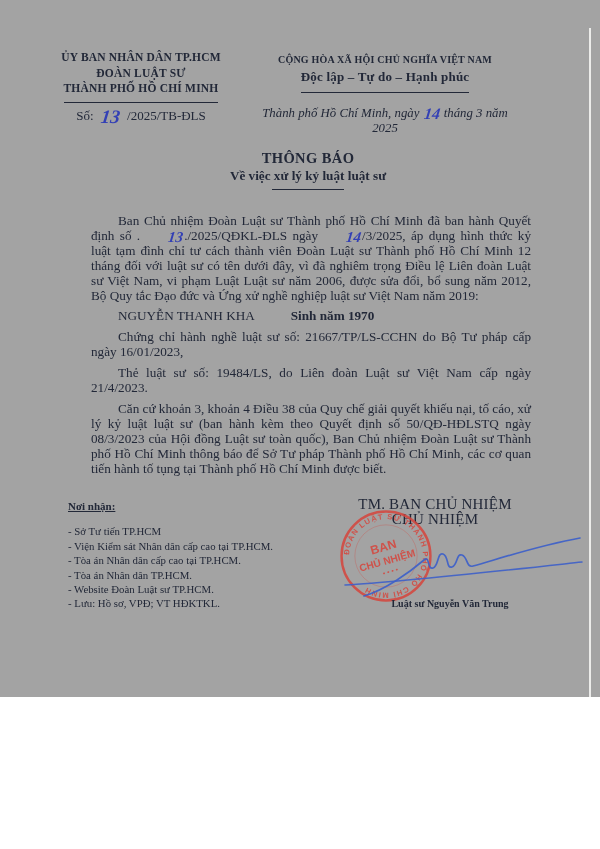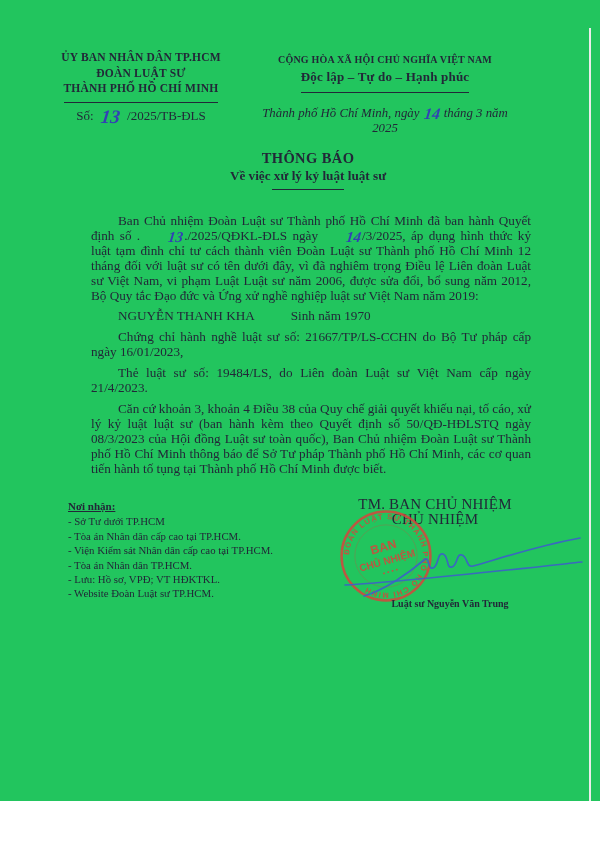--- a/index.html
+++ b/index.html
@@ -1,18 +1,18 @@
 <!DOCTYPE html>
 <html><head>
 <meta charset="utf-8">
 <style>
   html,body { margin:0; padding:0; background:#ffffff; }
   .page {
-    position:relative; width:600px; height:801px; overflow:hidden;
-    background:#22c55e;
+    position:relative; width:600px; height:697px; overflow:hidden;
+    background:#a3a3a3;
     font-family:"Liberation Serif","DejaVu Serif",serif;
     color:#222838;
   }
   .scan-edge { position:absolute; top:28px; right:9px; width:2px; height:790px; background:#ececе8; background:#ececea; }
 
   
   .hdr-left  { position:absolute; left:38px;  top:50px; width:206px; text-align:center; }
   .hdr-right { position:absolute; left:252px; top:52px; width:266px; text-align:center; }
   .hdr-line  { font-weight:bold; font-size:11.5px; line-height:15.5px; letter-spacing:.2px; }
   .hdr-right .hdr-line1 { font-size:10px; line-height:16px; }
@@ -31,25 +31,25 @@
   .title { position:absolute; left:8px; top:150px; width:600px; text-align:center; }
   .title-main { font-weight:bold; font-size:14.5px; line-height:17px; letter-spacing:.4px; }
   .title-sub  { font-weight:bold; font-size:13.2px; line-height:17px; }
   .title-rule { width:72px; height:0; border-top:1.3px solid #222838; margin:5px auto 0; }
 
   
   .body { position:absolute; left:91px; top:214px; width:440px; font-size:13.2px; line-height:14.9px; text-align:justify; }
   .body p { margin:0; text-indent:27px; }
   .body p + p { margin-top:6px; }
   .name-line { text-align:left; }
-  .birth { margin-left:36px; }
+  .birth { margin-left:36px;font-weight:bold; }
 
   
   .recipients { position:absolute; left:68px; top:499px; width:245px; font-size:10.8px; line-height:14.4px; }
-  .recipients .label { font-weight:bold; font-size:11px; text-decoration:underline; margin-bottom:1px; }
+  .recipients .label { font-weight:bold; font-size:11px; text-decoration:underline; margin-bottom:11px; }
 
   
   .sig-head { position:absolute; left:335px; top:497px; width:200px; text-align:center; font-weight:normal; font-size:15px; line-height:15px; letter-spacing:.2px; }
   .signer   { position:absolute; left:352px; top:598px; width:196px; text-align:center; font-weight:bold; font-size:10px; }
   .stamp-svg { position:absolute; left:339px; top:509px; width:94px; height:94px; opacity:.85; }
   .sign-svg  { position:absolute; left:340px; top:524px; width:246px; height:80px; }
 </style>
 </head>
 <body>
 
@@ -90,26 +90,26 @@
     <p class="name-line">
       <span>NGUYỄN THANH KHA</span><span class="birth">Sinh năm 1970</span>
     </p>
     <p>Chứng chỉ hành nghề luật sư số: 21667/TP/LS-CCHN do Bộ Tư pháp cấp ngày 16/01/2023,</p>
     <p>Thẻ luật sư số: 19484/LS, do Liên đoàn Luật sư Việt Nam cấp ngày 21/4/2023.</p>
     <p>Căn cứ khoản 3, khoản 4 Điều 38 của Quy chế giải quyết khiếu nại, tố cáo, xử lý kỷ luật luật sư (ban hành kèm theo Quyết định số 50/QĐ-HĐLSTQ ngày 08/3/2023 của Hội đồng Luật sư toàn quốc), Ban Chủ nhiệm Đoàn Luật sư Thành phố Hồ Chí Minh thông báo để Sở Tư pháp Thành phố Hồ Chí Minh, các cơ quan tiến hành tố tụng tại Thành phố Hồ Chí Minh được biết.</p>
   </div>
 
   <div class="recipients">
     <div class="label">Nơi nhận:</div>
-    <div>- Sở Tư dưới TP.HCM</div>
+    <div>- Sở Tư tiến TP.HCM</div>
+    <div>- Viện Kiểm sát Nhân dân cấp cao tại TP.HCM.</div>
     <div>- Tòa án Nhân dân cấp cao tại TP.HCM.</div>
-    <div>- Viện Kiểm sát Nhân dân cấp cao tại TP.HCM.</div>
     <div>- Tòa án Nhân dân TP.HCM.</div>
+    <div>- Website Đoàn Luật sư TP.HCM.</div>
     <div>- Lưu: Hồ sơ, VPĐ; VT HĐKTKL.</div>
-    <div>- Website Đoàn Luật sư TP.HCM.</div>
   </div>
 
   <div class="sig-head">
     <div>TM. BAN CHỦ NHIỆM</div>
     <div>CHỦ NHIỆM</div>
   </div>
 
   <svg class="stamp-svg" viewBox="0 0 92 92">
     <circle cx="46" cy="46" r="43.5" fill="none" stroke="#d6453c" stroke-width="2.4"></circle>
     <circle cx="46" cy="46" r="30.5" fill="none" stroke="#d6453c" stroke-width="0.6" opacity="0.55"></circle>

